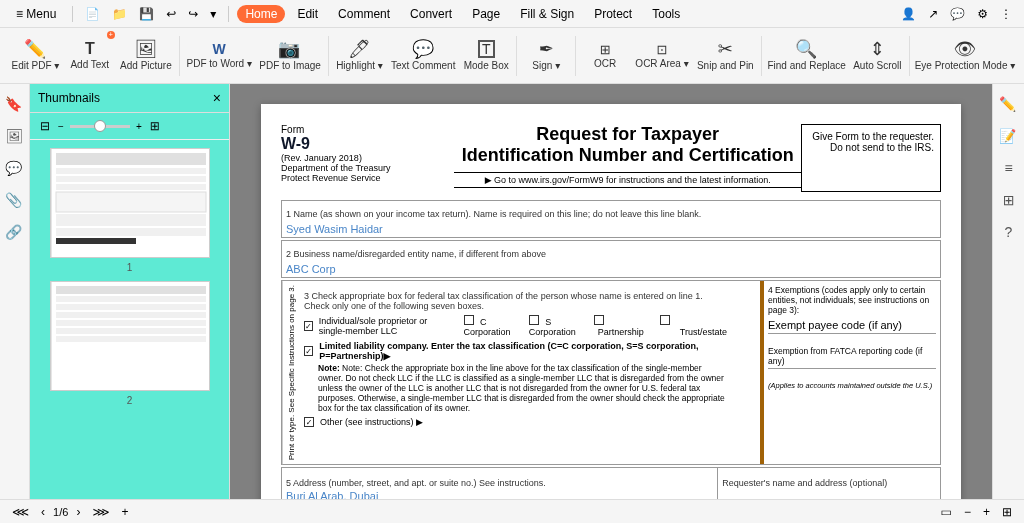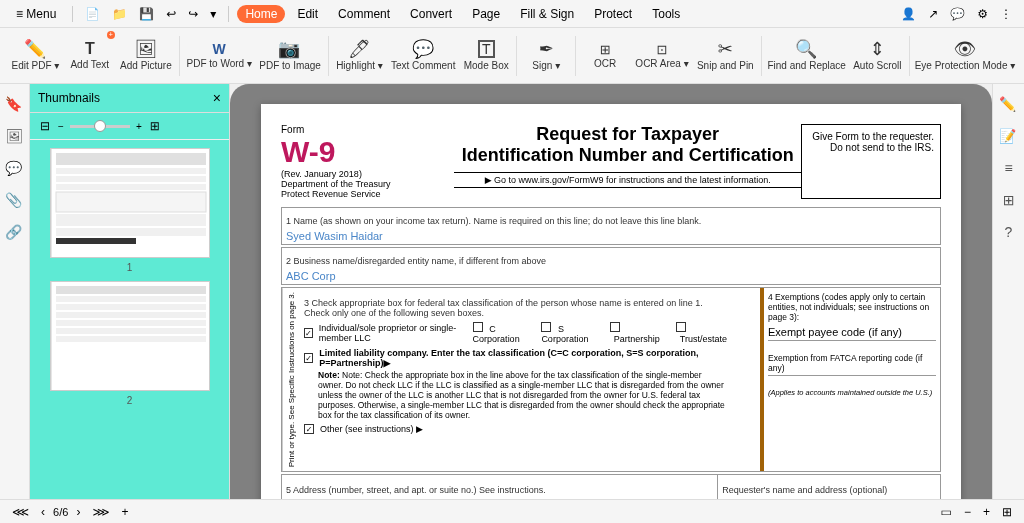--- a/index.html
+++ b/index.html
@@ -60,21 +60,21 @@
     .thumb-item { display: flex; flex-direction: column; align-items: center; gap: 4px; }
     .thumb-img {
       width: 160px; height: 110px; border: 1px solid #ccc; background: white;
       display: flex; align-items: center; justify-content: center; font-size: 9px; color: #999;
       position: relative; overflow: hidden;
     }
     .thumb-page-num { font-size: 10px; color: #555; }
 
     
     #pdf-area {
-      flex: 1; background: #808080; overflow: auto; display: flex; justify-content: center; padding: 20px; border-radius: 19px;
+      flex: 1; background: #808080; overflow: auto; display: flex; justify-content: center; padding: 20px;
     }
     #pdf-page {
       background: white; width: 700px; min-height: 860px; box-shadow: 0 2px 8px rgba(0,0,0,0.3);
       padding: 20px; font-size: 11px;
     }
 
     
     #right-sidebar {
       width: 32px; background: #f5f5f5; border-left: 1px solid #ddd;
       display: flex; flex-direction: column; align-items: center; padding: 8px 0; gap: 8px;
@@ -85,21 +85,21 @@
     #bottom-bar {
       position: fixed; bottom: 0; left: 0; right: 0; height: 24px;
       background: #f5f5f5; border-top: 1px solid #ddd;
       display: flex; align-items: center; padding: 0 8px; gap: 4px; font-size: 11px;
     }
     .nav-btn { cursor: pointer; padding: 1px 4px; font-size: 12px; }
 
     
     .w9-header { display: flex; margin-bottom: 8px; }
     .w9-left { flex: 1; }
-    .w9-form-num { font-size: 30px; font-weight: bold; color: #be185d; }
+    .w9-form-num { font-size: 16px; font-weight: bold; color: #0f172a; }
     .w9-title { text-align: center; flex: 2; }
     .w9-right { text-align: right; font-size: 10px; border: 1px solid black; padding: 6px; max-width: 140px; }
     .w9-goto { font-size: 9px; margin: 4px 0; padding: 3px 0; border-top: 1px solid black; border-bottom: 1px solid black; }
     .field-label { font-size: 9px; color: #333; margin-top: 6px; }
     .checkbox-row { display: flex; align-items: center; gap: 6px; font-size: 9px; margin: 2px 0; }
     .checkbox { width: 10px; height: 10px; border: 1px solid #333; display: inline-flex; align-items: center; justify-content: center; font-size: 8px; }
     .address-value { color: #4a86c8; font-size: 11px; padding: 2px 0; }
     .vertical-text { writing-mode: vertical-rl; transform: rotate(180deg); font-size: 8px; text-align: center; padding: 4px; border-right: 1px solid #ccc; }
 
     
@@ -308,21 +308,21 @@
               <span style="margin-left:10px;">
                 <span class="checkbox"></span>
                 <span style="margin-left:4px;">S Corporation</span>
               </span>
               <span style="margin-left:10px;">
                 <span class="checkbox"></span>
                 <span style="margin-left:4px;">Partnership</span>
               </span>
               <span style="margin-left:10px;">
                 <span class="checkbox"></span>
-                <span style="margin-left:4px;text-align:right;">Trust/estate</span>
+                <span style="margin-left:20px;text-align:right;">Trust/estate</span>
               </span>
             </div>
           </div>
           <div style="margin-top:4px;">
             <div class="checkbox-row">
               <div class="checkbox">✓</div>
               <span style="font-weight:bold;">Limited liability company. Enter the tax classification (C=C corporation, S=S corporation, P=Partnership)▶</span>
             </div>
             <div style="font-size:8.5px;margin-top:2px;margin-left:14px;">
               <strong>Note:</strong> <span>Note: Check the appropriate box in the line above for the tax classification of the single-member owner. Do not check LLC if the LLC is classified as a single-member LLC that is disregarded from the owner unless the owner of the LLC is another LLC that is not disregarded from the owner for U.S. federal tax purposes. Otherwise, a single-member LLC that is disregarded from the owner should check the appropriate box for the tax classification of its owner.</span>
@@ -367,21 +367,21 @@
     <div class="right-icon">≡</div>
     <div class="right-icon">⊞</div>
     <div class="right-icon">?</div>
   </div>
 
 </div>
 
 <div id="bottom-bar">
   <span class="nav-btn">⋘</span>
   <span class="nav-btn">‹</span>
-  <span>6/6</span>
+  <span>1/6</span>
   <span class="nav-btn">›</span>
   <span class="nav-btn">⋙</span>
   <span class="nav-btn">+</span>
   <div style="flex:1;"></div>
   <span class="nav-btn">▭</span>
   <span class="nav-btn">−</span>
   <span class="nav-btn">+</span>
   <span class="nav-btn">⊞</span>
 </div>
 

